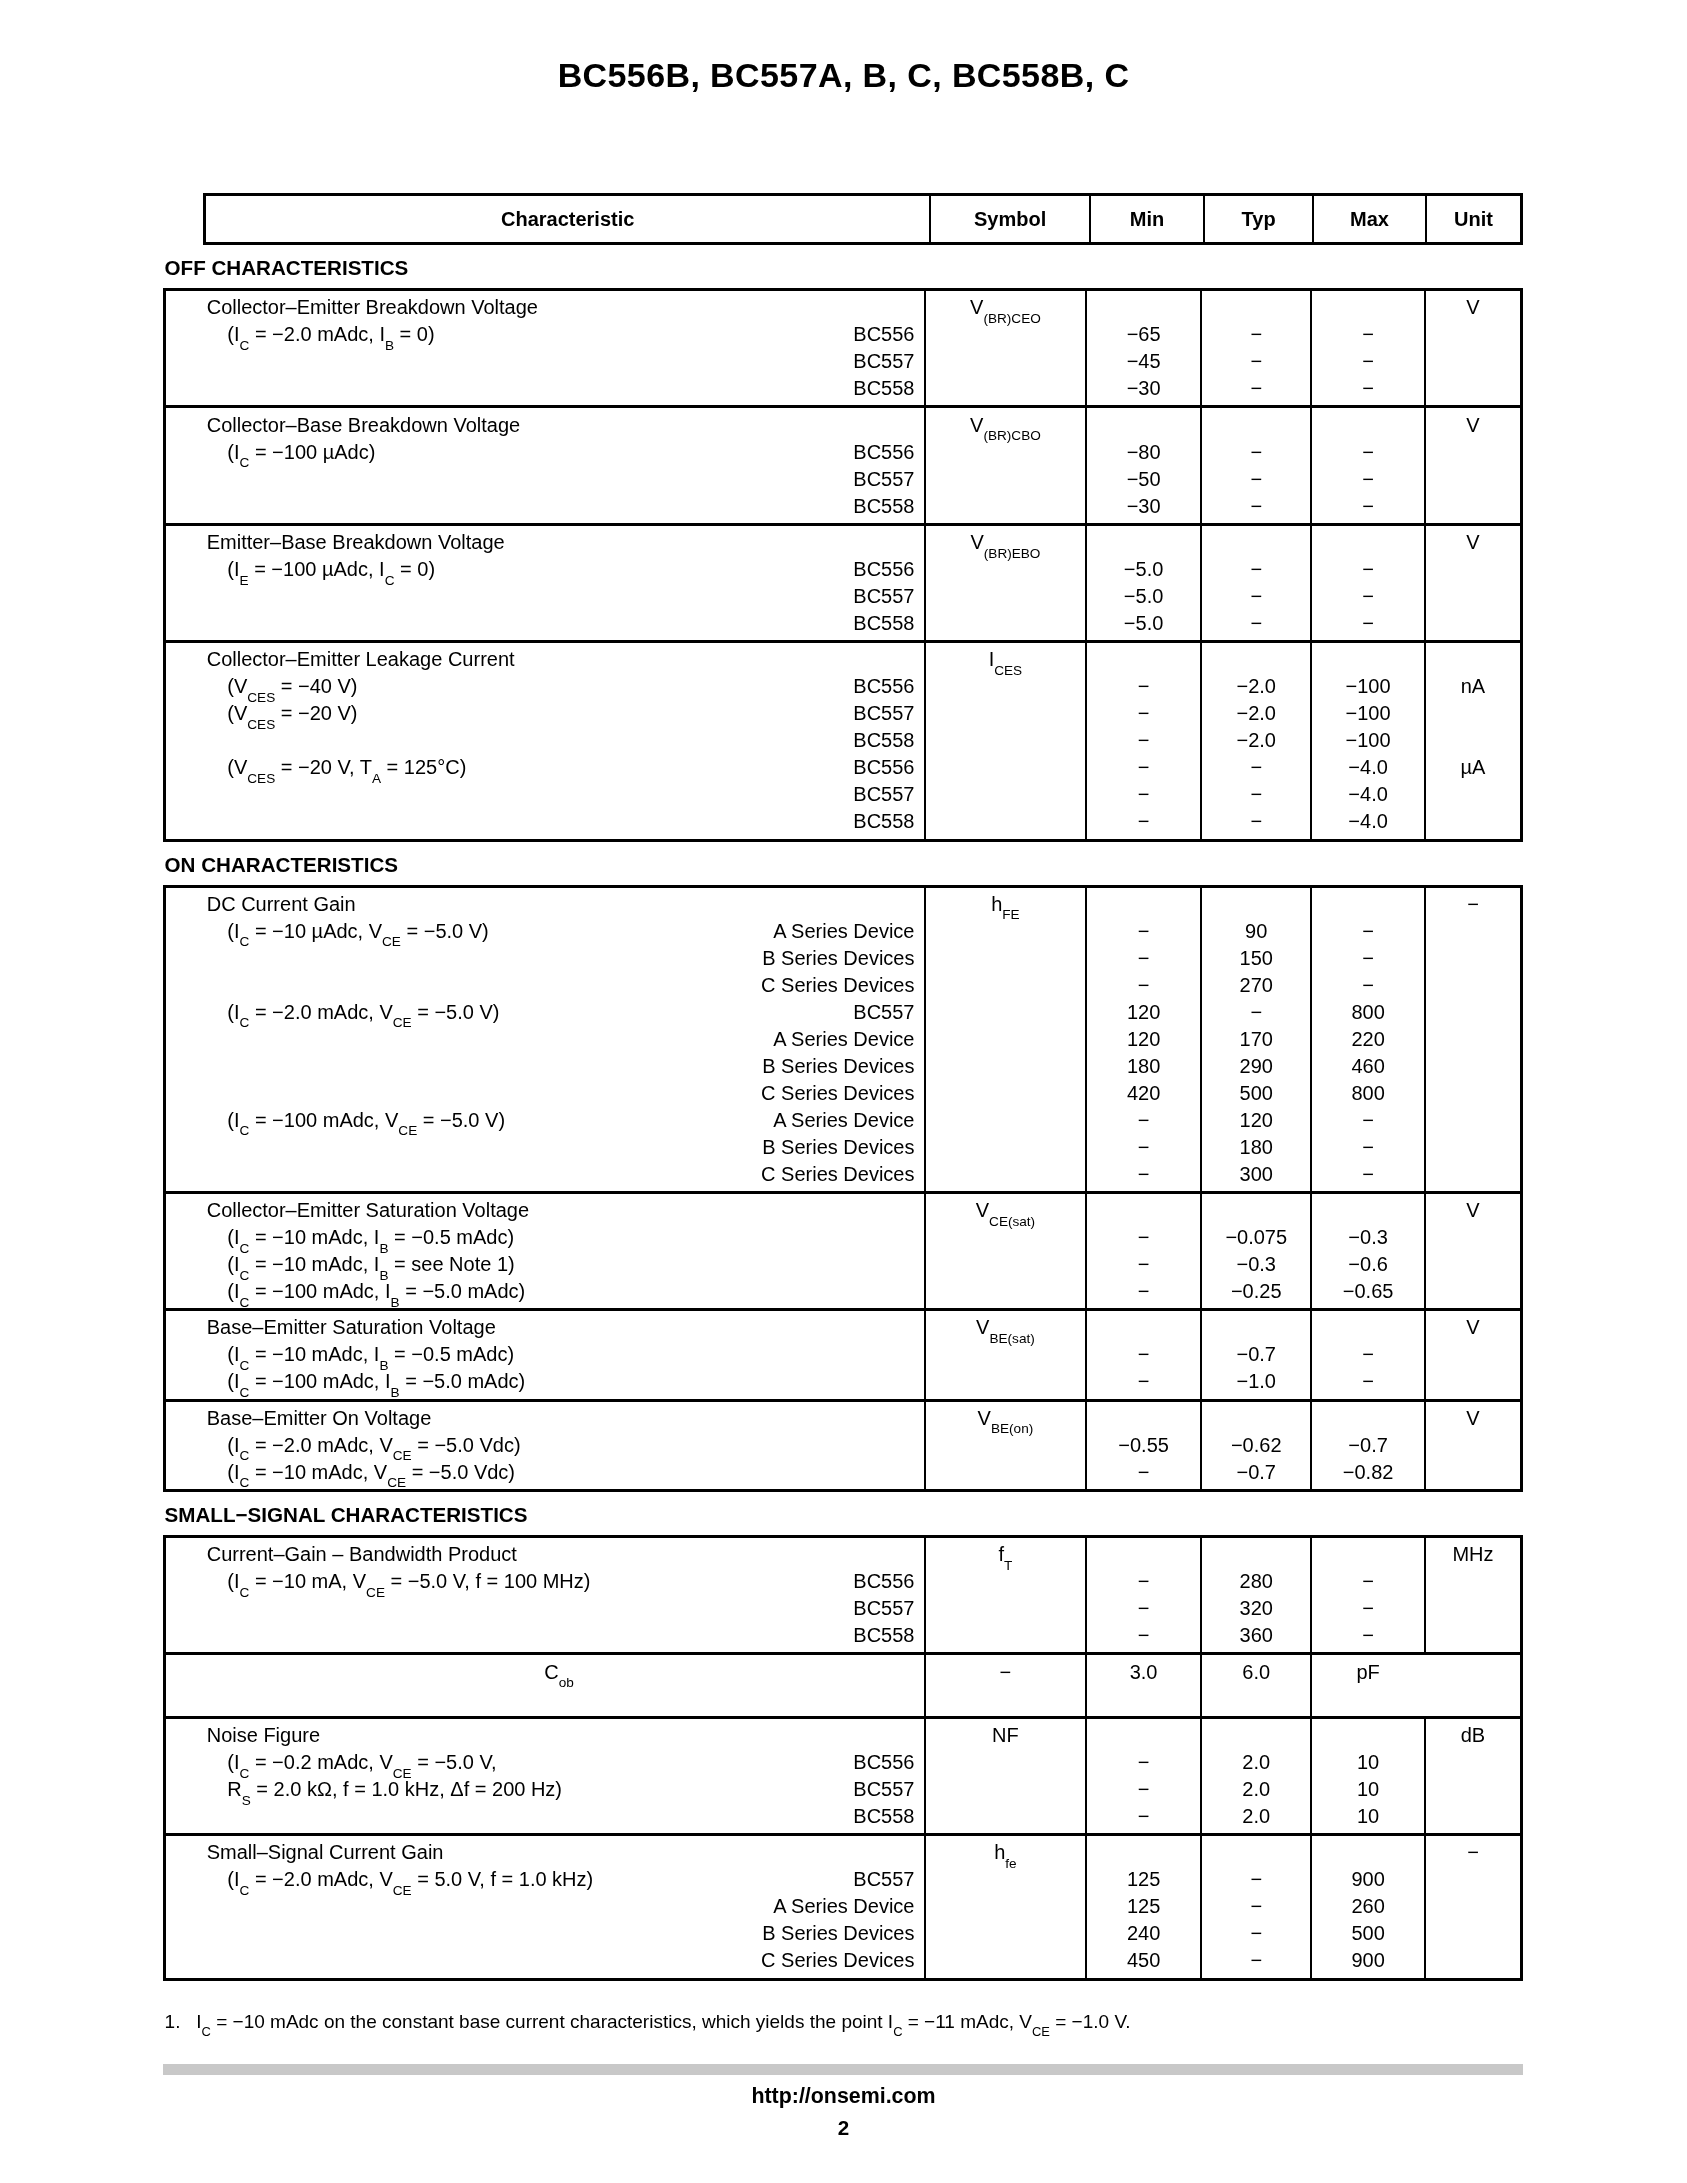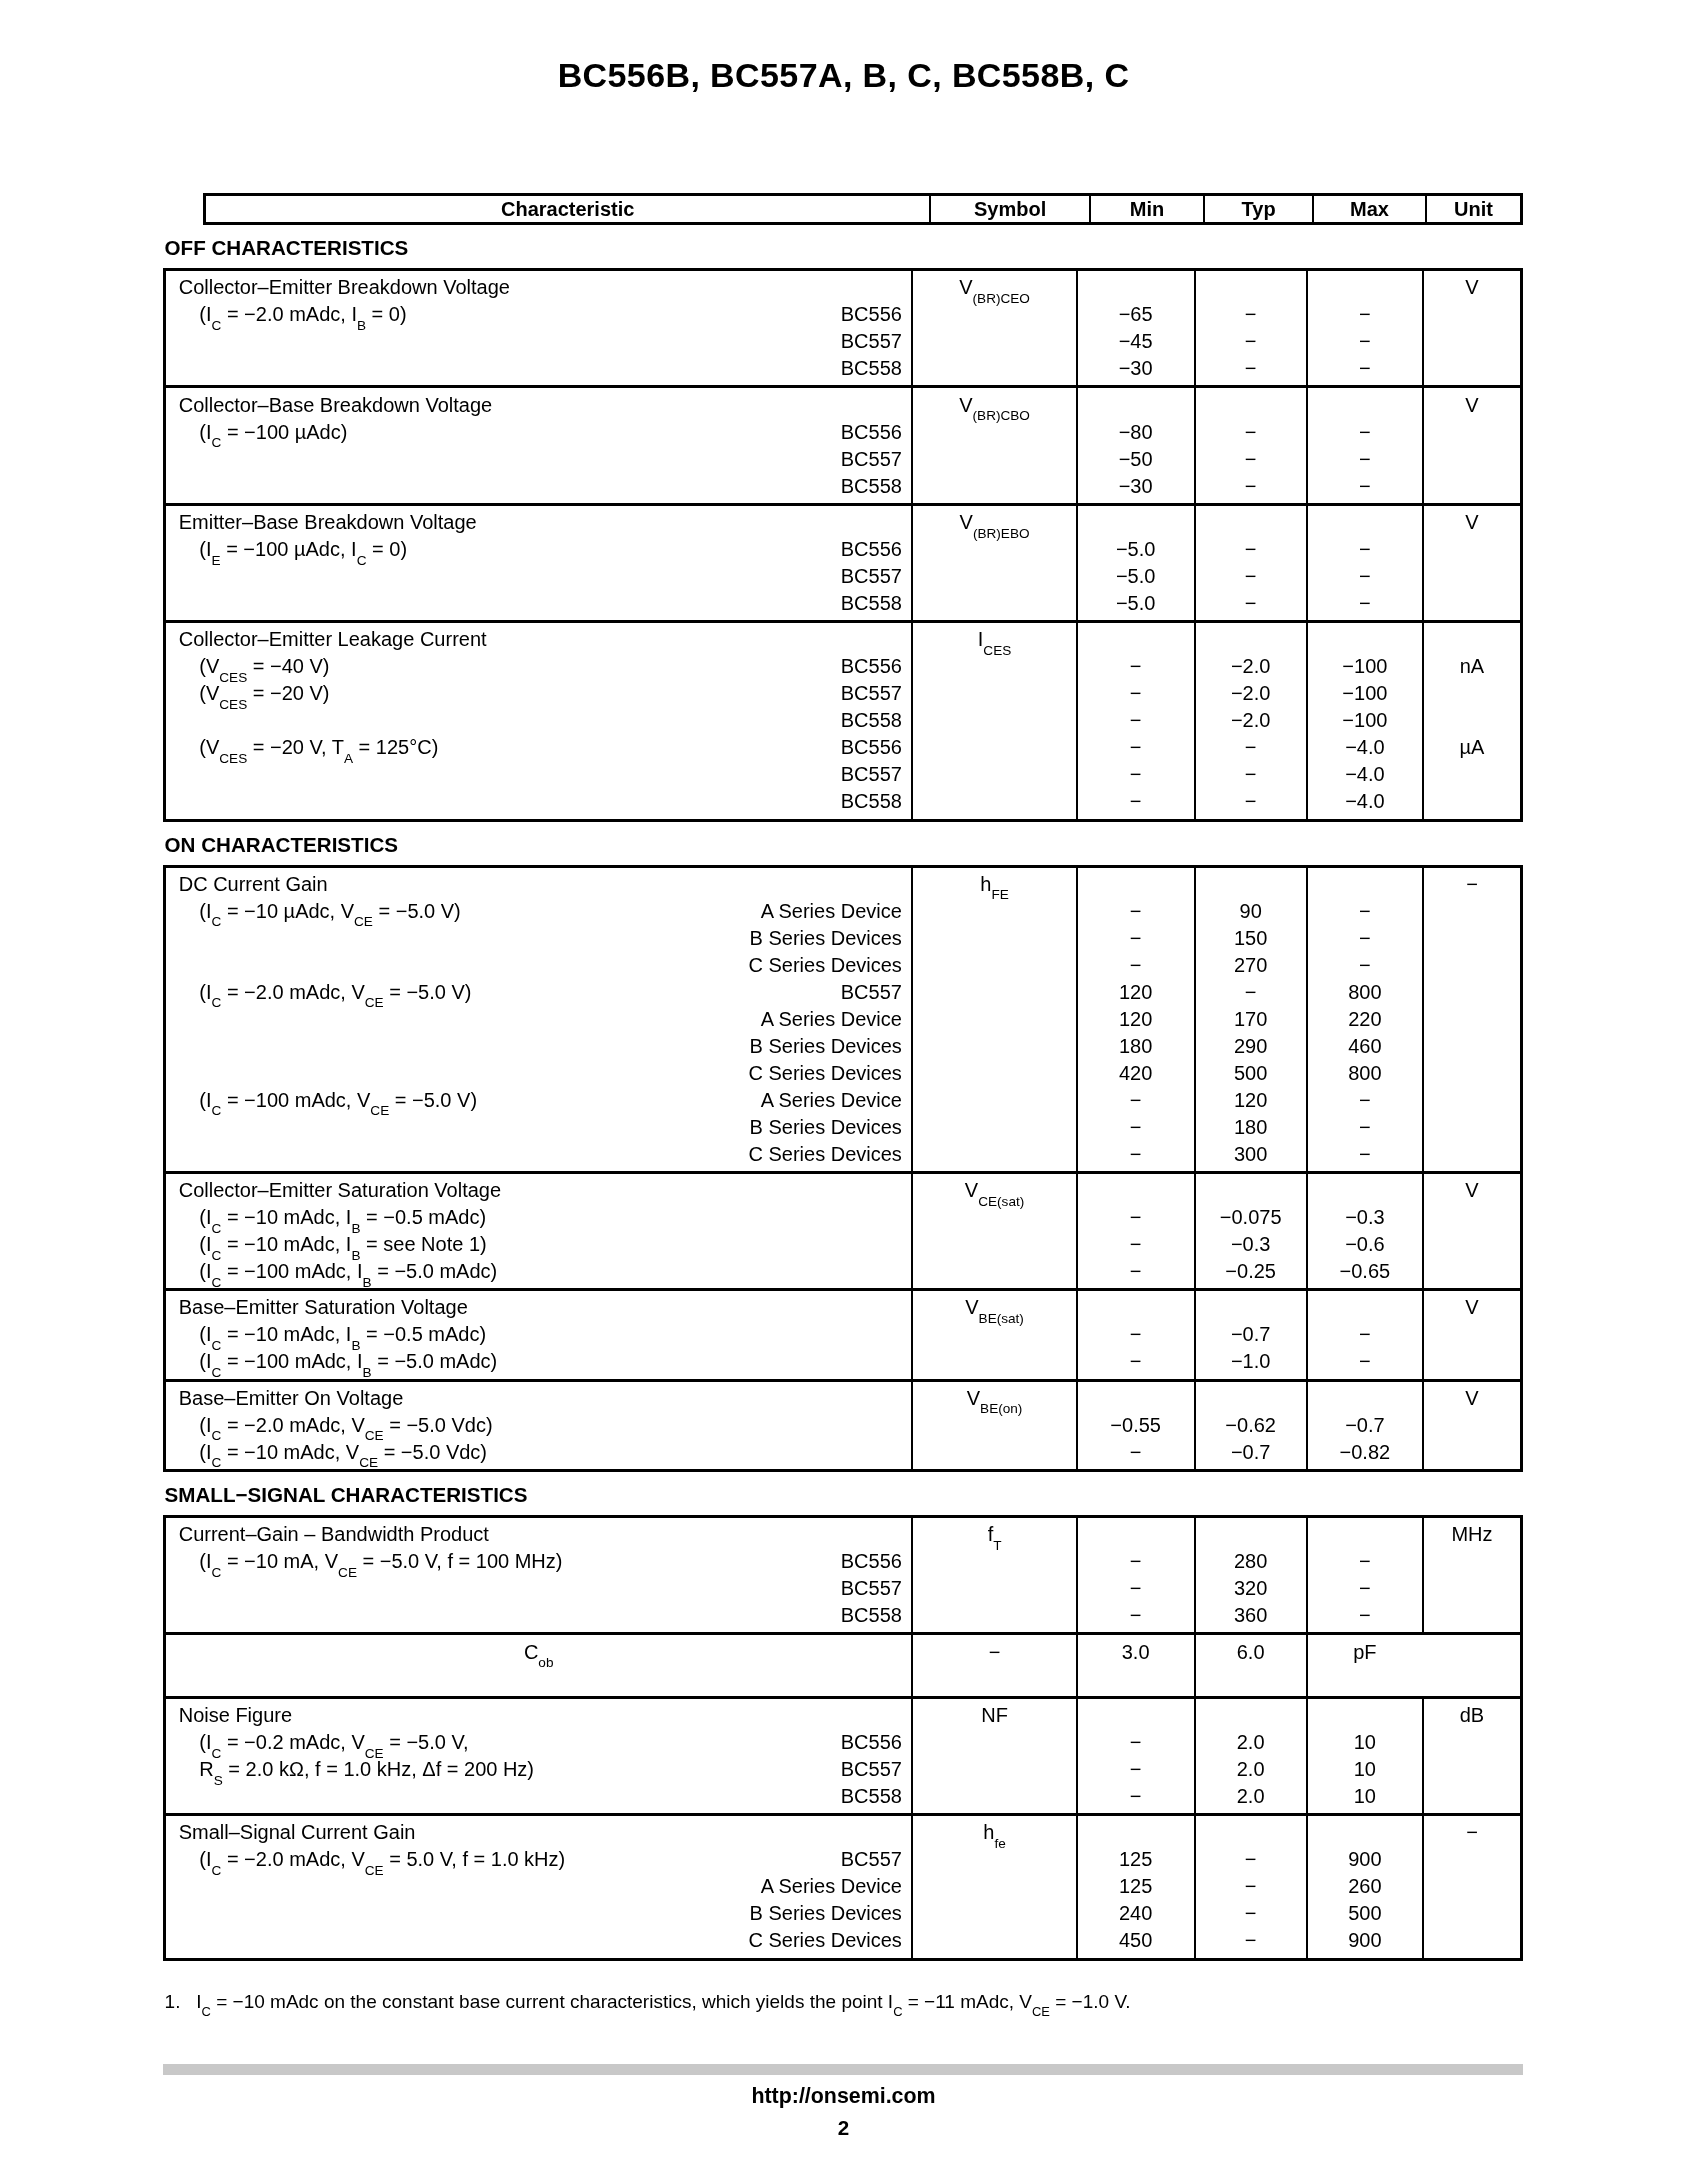--- a/index.html
+++ b/index.html
@@ -5,26 +5,26 @@
   html,body{margin:0;padding:0;background:#ffffff;}
   .page{position:relative;width:1687px;height:2183px;background:#ffffff;color:#000;
         font-family:"Liberation Sans", sans-serif;overflow:hidden;border-radius:15px;}
   .doc-title{position:absolute;top:56px;left:0;width:100%;text-align:center;
              font-weight:bold;font-size:34px;letter-spacing:0.4px;}
   .section-heading{position:absolute;top:154px;left:176px;white-space:nowrap;}
   .h-bold{font-weight:bold;font-size:24px;}
   .h-note{font-size:21.4px;margin-left:6.3px;}
   .flow{position:absolute;top:193px;left:163px;width:1360px;}
   .tbl-header{border:3.2px solid #000;display:grid;
-              grid-template-columns:55.05% 12.14% 8.70% 8.29% 8.58% auto;height:32px;box-sizing:border-box;margin-left:40px;}
+              grid-template-columns:55.05% 12.14% 8.70% 8.29% 8.58% auto;height:52px;box-sizing:border-box;margin-left:40px;}
   .th{display:flex;align-items:center;justify-content:center;font-weight:bold;font-size:20px;}
   .th + .th{border-left:2.4px solid #000;}
   .sec-label{font-weight:bold;font-size:20.6px;margin:11px 0 8px 1.6px;}
   .block{border:3.2px solid #000;}
-  .group{display:grid;grid-template-columns:55.05% 12.14% 8.70% 8.29% 8.58% auto;}
+  .group{display:grid;grid-template-columns:55.05% 12.14% 8.70% 8.29% 8.58% auto;padding-left:28px;}
   .group + .group{border-top:3.2px solid #000;}
   .col{padding:3.2px 0;}
   .col + .col{border-left:2.4px solid #000;}
   .ln{height:27px;line-height:27px;font-size:20px;white-space:nowrap;}
   .cln{display:flex;justify-content:space-between;padding-left:12.7px;padding-right:9.5px;}
   .cond.ind{padding-left:20.6px;}
   .dev{text-align:right;}
   .ctr{text-align:center;}
   sub{font-size:0.68em;line-height:0;position:relative;top:0.27em;}
   .footnote{margin-top:30px;font-size:19px;padding-left:1.6px;}

